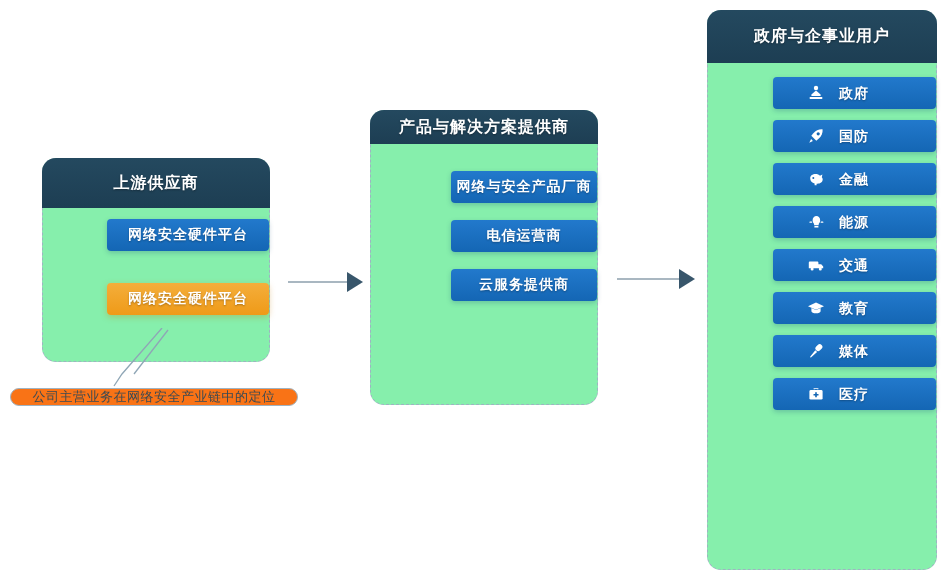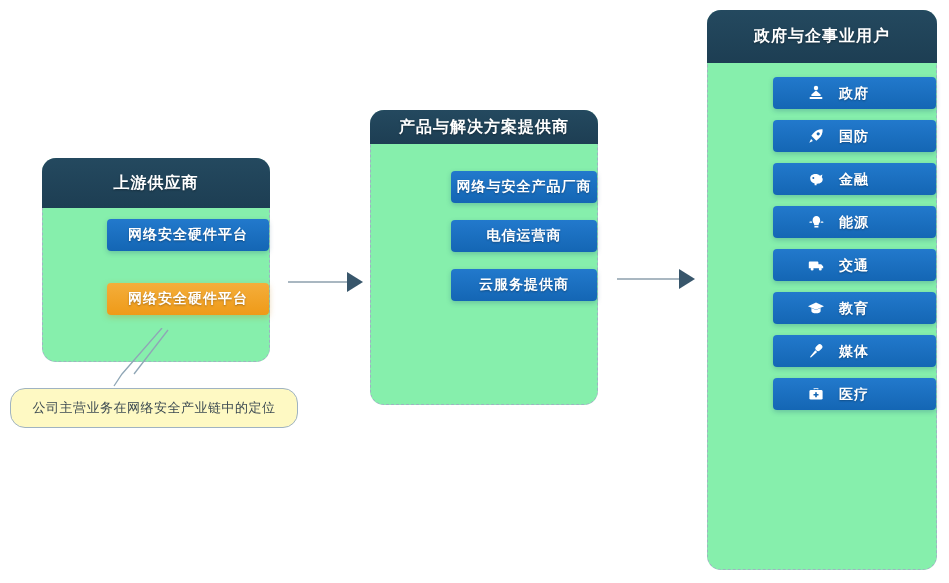--- a/index.html
+++ b/index.html
@@ -130,25 +130,25 @@
   #arrow-1 .shaft { width: 60px; }
   #arrow-2 { left: 617px; top: 269px; width: 78px; height: 20px; }
   #arrow-2 .shaft { width: 62px; }
 
   
   #caption-box {
     position: absolute;
     left: 10px;
     top: 388px;
     width: 288px;
-    height: 40px;
+    height: 18px;
     box-sizing: border-box;
     border: 1px solid #9fb3c2;
     border-radius: 15px;
-    background: #fef9c3;
+    background: #f97316;
     display: flex;
     align-items: center;
     justify-content: center;
     color: #3c4a52;
     font-size: 13px;
     letter-spacing: .5px;
   }
   #caption-leader { position: absolute; left: 100px; top: 328px; width: 80px; height: 62px; }
 </style>
 </head>

